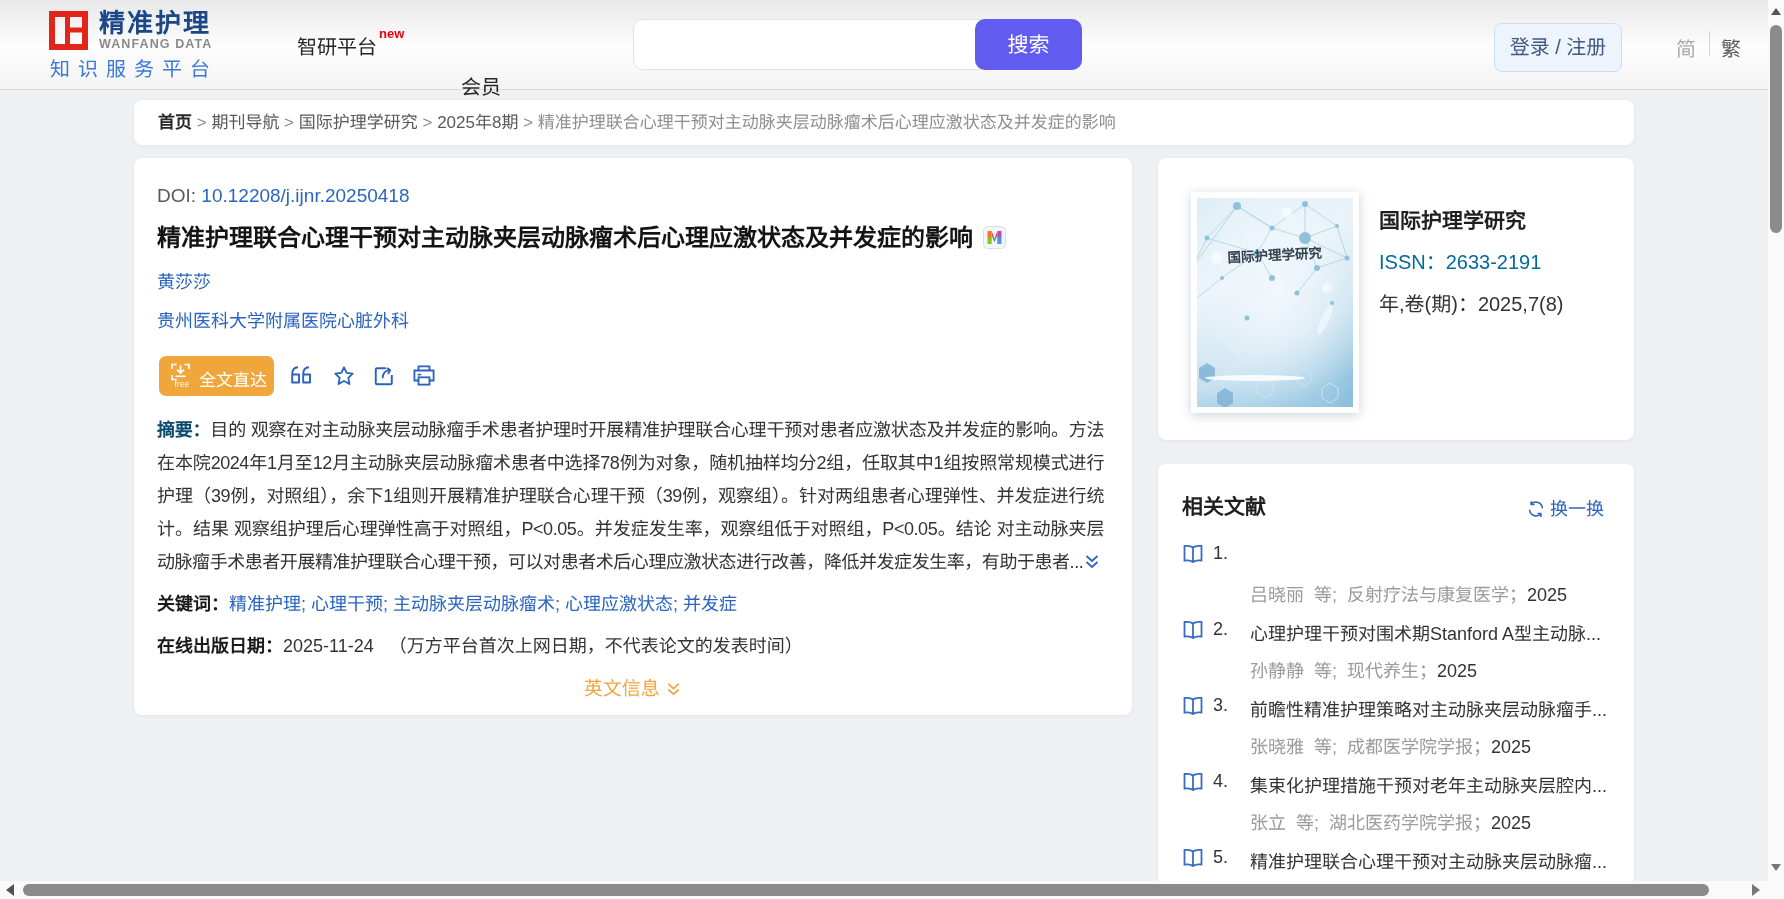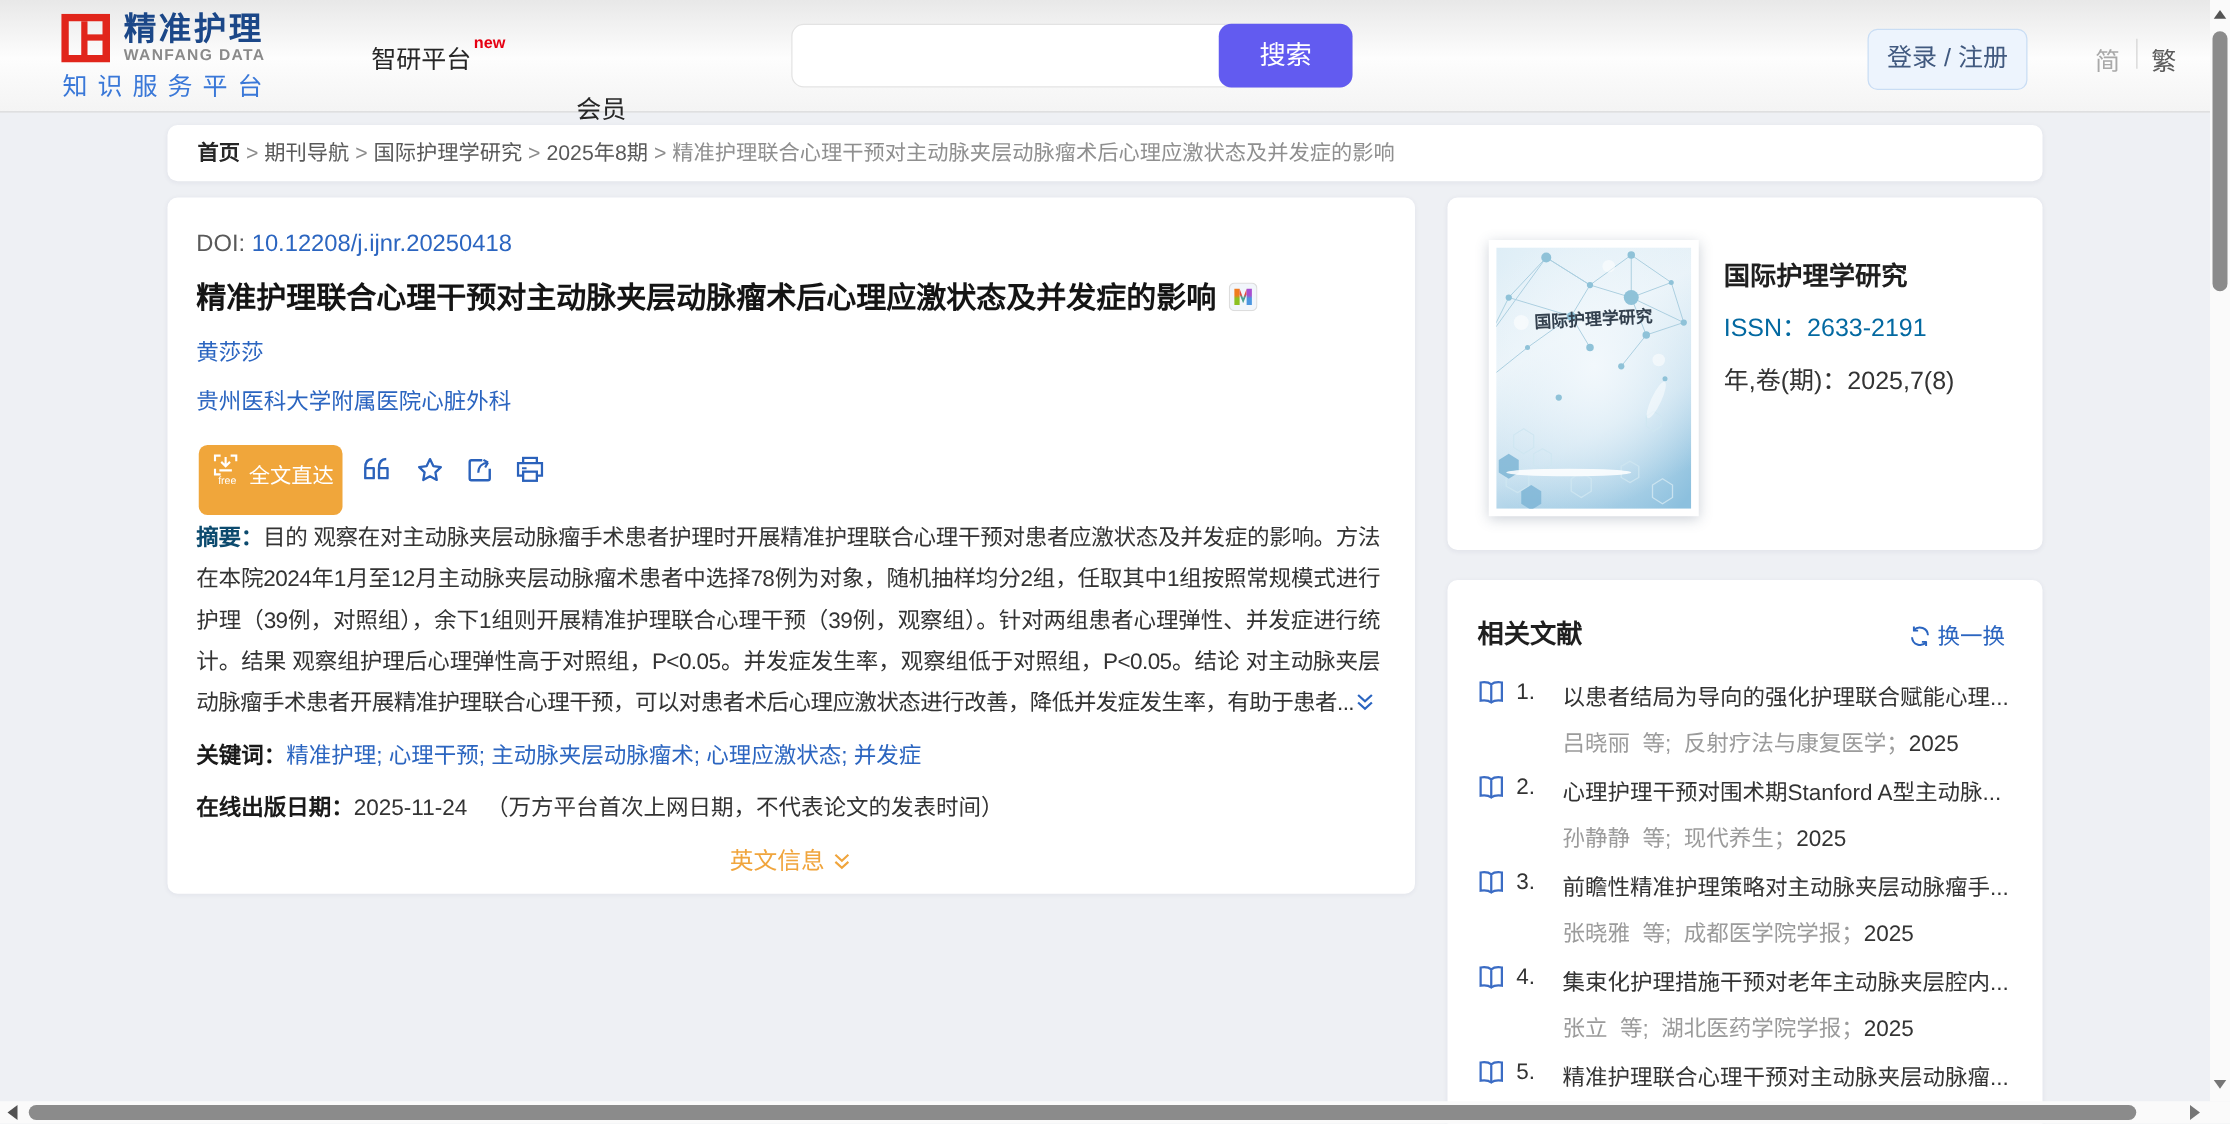--- a/index.html
+++ b/index.html
@@ -84,21 +84,21 @@
         </linearGradient>
     </defs>
     <rect x="0.5" y="0.5" width="22" height="22" rx="4" fill="#f2f6fb" stroke="#dddddd"></rect>
     <rect x="4.5" y="5" width="4.2" height="13" fill="url(#mg1)"></rect>
     <polygon points="8.7,5 11.5,12.5 14.3,5 14.3,9.5 11.5,16.5 8.7,9.5" fill="url(#mg2)"></polygon>
     <rect x="14.3" y="5" width="4.2" height="13" fill="url(#mg3)"></rect>
   </svg>
   <a class="abs blue" style="left:23px; top:109px; font-size:18px;" href="#">黄莎莎</a>
   <a class="abs blue" style="left:23px; top:148px; font-size:18px;" href="#">贵州医科大学附属医院心脏外科</a>
 
-  <div class="abs" style="left:25px; top:198px; width:115px; height:56px; background:#f0a63b; border-radius:7px; color:#fff;">
+  <div class="abs" style="left:25px; top:198px; width:115px; height:40px; background:#f0a63b; border-radius:7px; color:#fff;">
     <svg class="abs" style="left:11px; top:7px;" width="21" height="28" viewBox="0 0 21 28" fill="none" stroke="#fff" stroke-width="1.7">
       <path d="M6.5 1.5 H2 V6"></path>
       <path d="M14.5 1.5 H19 V6"></path>
       <path d="M2 12 V16.5 H6.5"></path>
       <path d="M10.5 2.5 V9.5 M7 6.5 L10.5 10 L14 6.5"></path>
       <path d="M5.5 13.3 H15.5"></path>
       <text x="4.5" y="24" font-size="8.5" fill="#fff" stroke="none" font-family="'Liberation Sans',sans-serif">free</text>
     </svg>
     <span class="abs" style="left:40px; top:10px; font-size:17px;">全文直达</span>
   </div>
@@ -214,21 +214,20 @@
       <path d="M5.5 1.5 V6 H10" stroke-linejoin="round"></path>
       <path d="M18.5 22.5 V18 H14" stroke-linejoin="round"></path>
     </svg> 换一换
   </div>
 
   <div class="rel-item" style="top:79px;">
     <svg class="bk" viewBox="0 0 24 24">
         <path d="M12 5.5 C10 3.8 7 3.5 3.5 4 V18.5 C7 18 10 18.3 12 20 C14 18.3 17 18 20.5 18.5 V4 C17 3.5 14 3.8 12 5.5 Z M12 5.5 V20" fill="none" stroke="#3b6cc4" stroke-width="1.8"></path>
       </svg>
     <span class="num">1.</span>
-      <span class="rtitle">以患者结局为导向的强化护理联合赋能心理...</span>
     <div class="rauth">吕晓丽&nbsp; 等;&nbsp; 反射疗法与康复医学；<span style="color:#333;">2025</span></div>
   </div>
   <div class="rel-item" style="top:155px;">
     <svg class="bk" viewBox="0 0 24 24">
         <path d="M12 5.5 C10 3.8 7 3.5 3.5 4 V18.5 C7 18 10 18.3 12 20 C14 18.3 17 18 20.5 18.5 V4 C17 3.5 14 3.8 12 5.5 Z M12 5.5 V20" fill="none" stroke="#3b6cc4" stroke-width="1.8"></path>
       </svg>
     <span class="num">2.</span>
       <span class="rtitle">心理护理干预对围术期Stanford A型主动脉...</span>
     <div class="rauth">孙静静&nbsp; 等;&nbsp; 现代养生；<span style="color:#333;">2025</span></div>
   </div>

